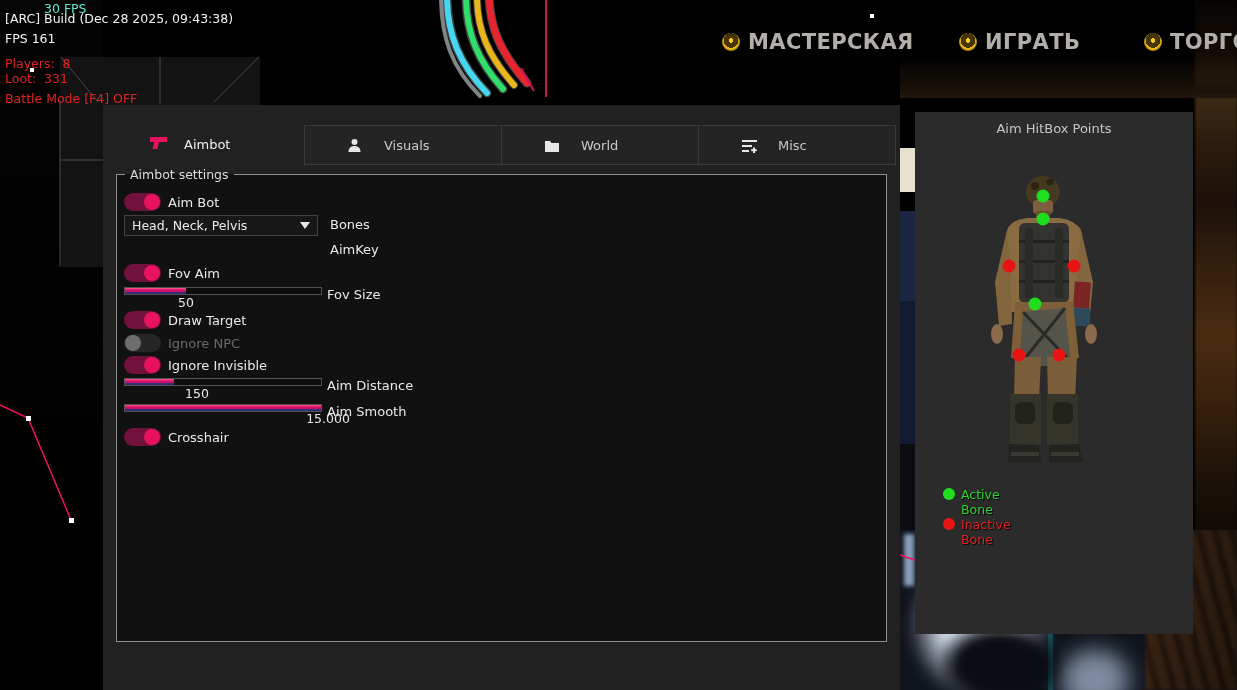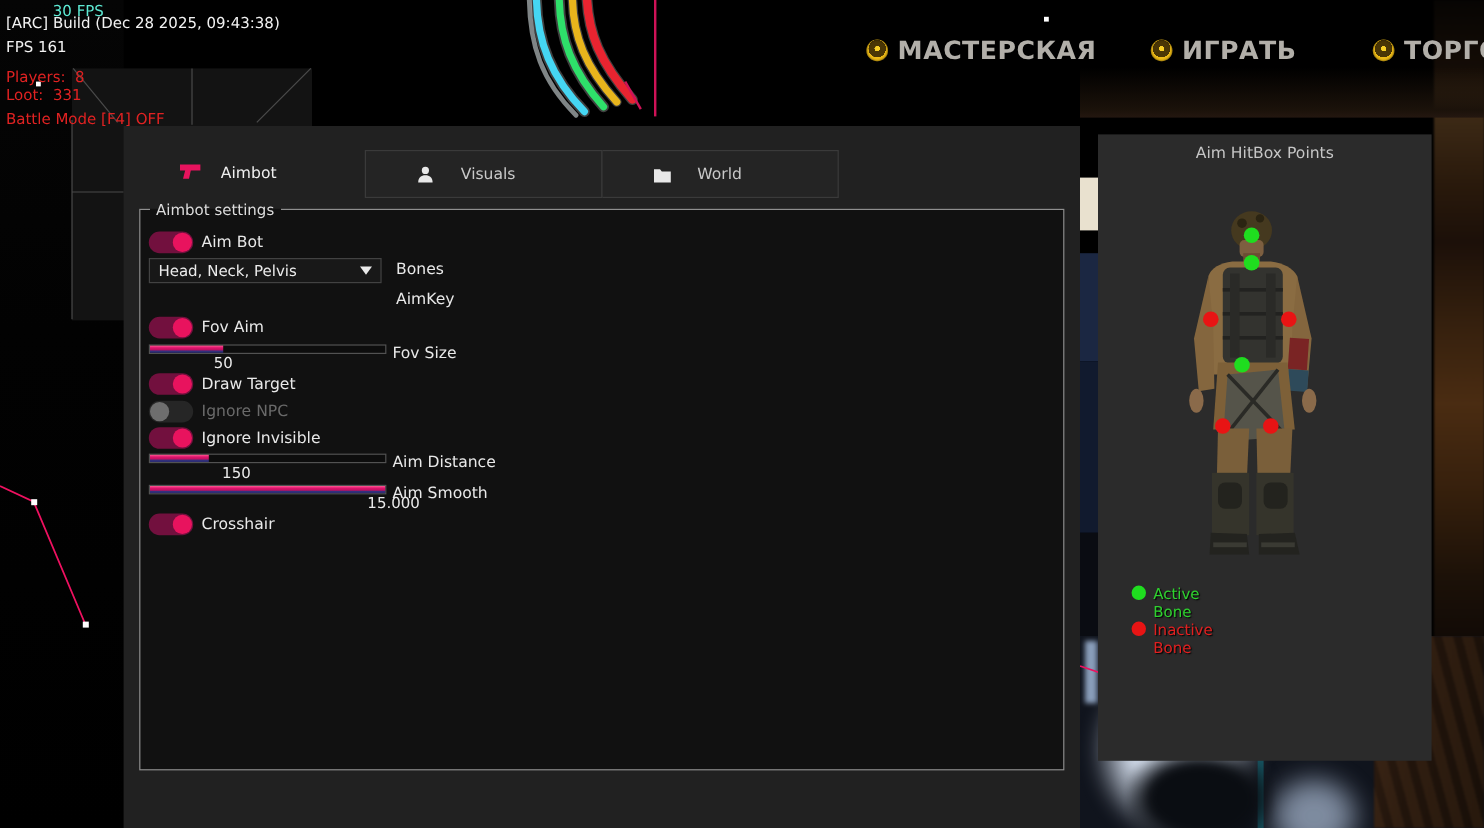--- a/index.html
+++ b/index.html
@@ -186,20 +186,34 @@
   </div>
   <div class="tabbox" style="left:201px;">
     <span class="ticon">
       <svg width="15" height="15" viewBox="0 0 15 15">
           <circle cx="7.5" cy="4" r="3" fill="#e8e8e8"></circle>
           <path fill="#e8e8e8" d="M1.5,14 c0,-4 2.5,-6 6,-6 s6,2 6,6 z"></path>
         </svg>
     </span>
     <span class="tlabel">Visuals</span>
   </div>
+  <div class="tabbox" style="left:595px;">
+    <span class="ticon">
+      <svg width="17" height="15" viewBox="0 0 17 15">
+          <g stroke="#e8e8e8" stroke-width="2">
+            <line x1="1" y1="3" x2="16" y2="3"></line>
+            <line x1="1" y1="8" x2="11" y2="8"></line>
+            <line x1="1" y1="13" x2="8" y2="13"></line>
+            <line x1="13" y1="9.5" x2="13" y2="15"></line>
+            <line x1="10.2" y1="12.2" x2="15.8" y2="12.2"></line>
+          </g>
+        </svg>
+    </span>
+    <span class="tlabel">Misc</span>
+  </div>
 
   <fieldset id="settings-box">
     <legend>Aimbot settings</legend>
   </fieldset>
 
   <div class="toggle on" style="left:21px;top:88px;">
       <div class="knob"></div>
     </div>
   <div class="ctl-label" style="left:65px;top:90px;">Aim Bot</div>
 

